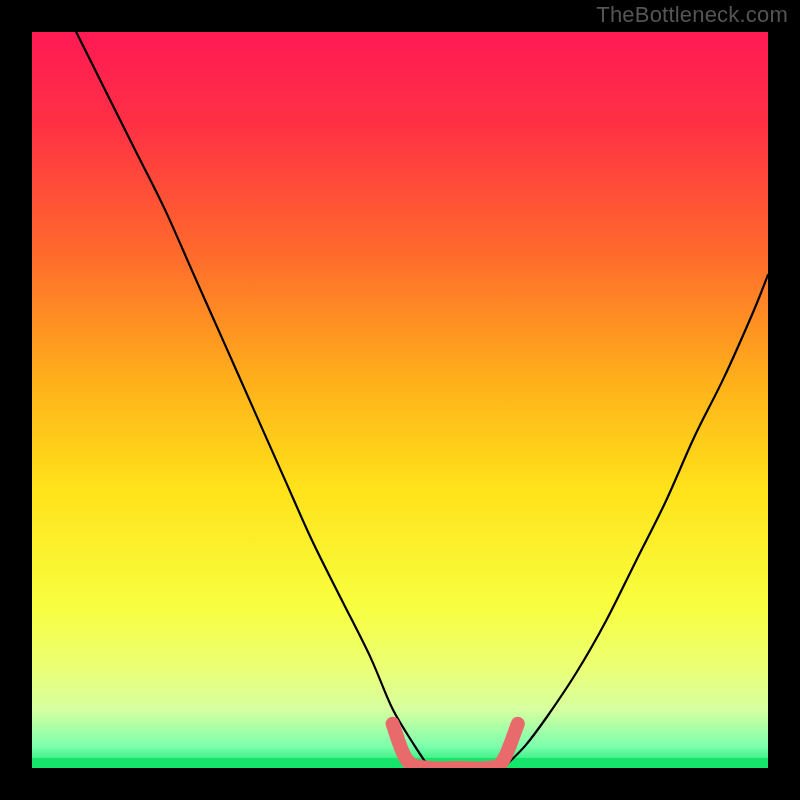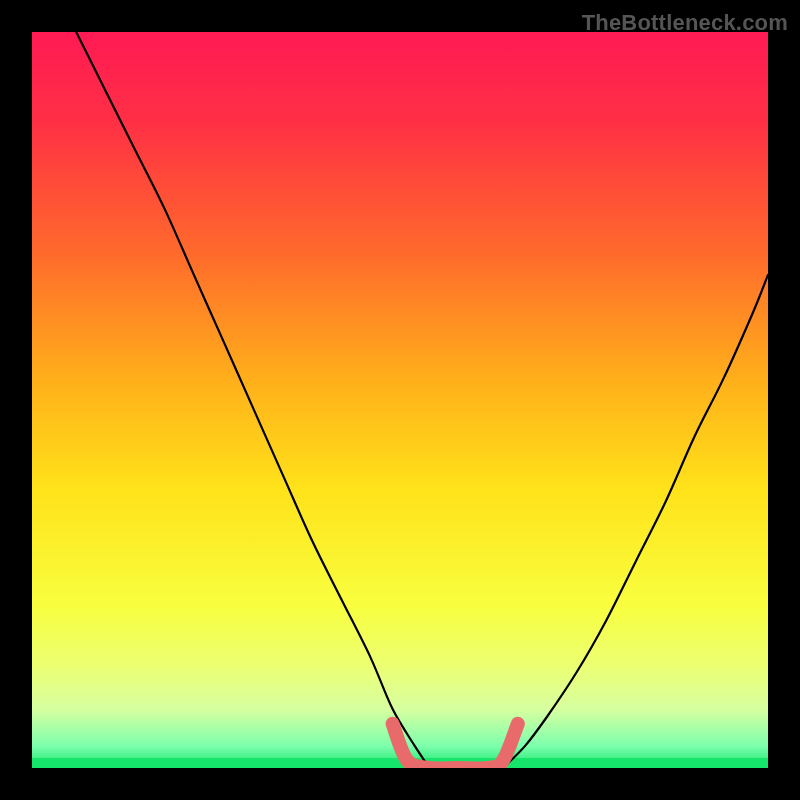--- a/index.html
+++ b/index.html
@@ -36,24 +36,24 @@
   }
   .curves {
     position: absolute;
     left: 0;
     top: 0;
     width: 100%;
     height: 100%;
   }
   .watermark {
     position: absolute;
-    top: 10px;
+    top: 2px;
     right: 12px;
     font-size: 22px;
-    font-weight: 700;
+    font-weight: 400;
     color: #555;
     letter-spacing: 0.2px;
   }
 </style>
 </head>
 <body>
 
 <div class="frame">
   <div class="plot-area">
 

